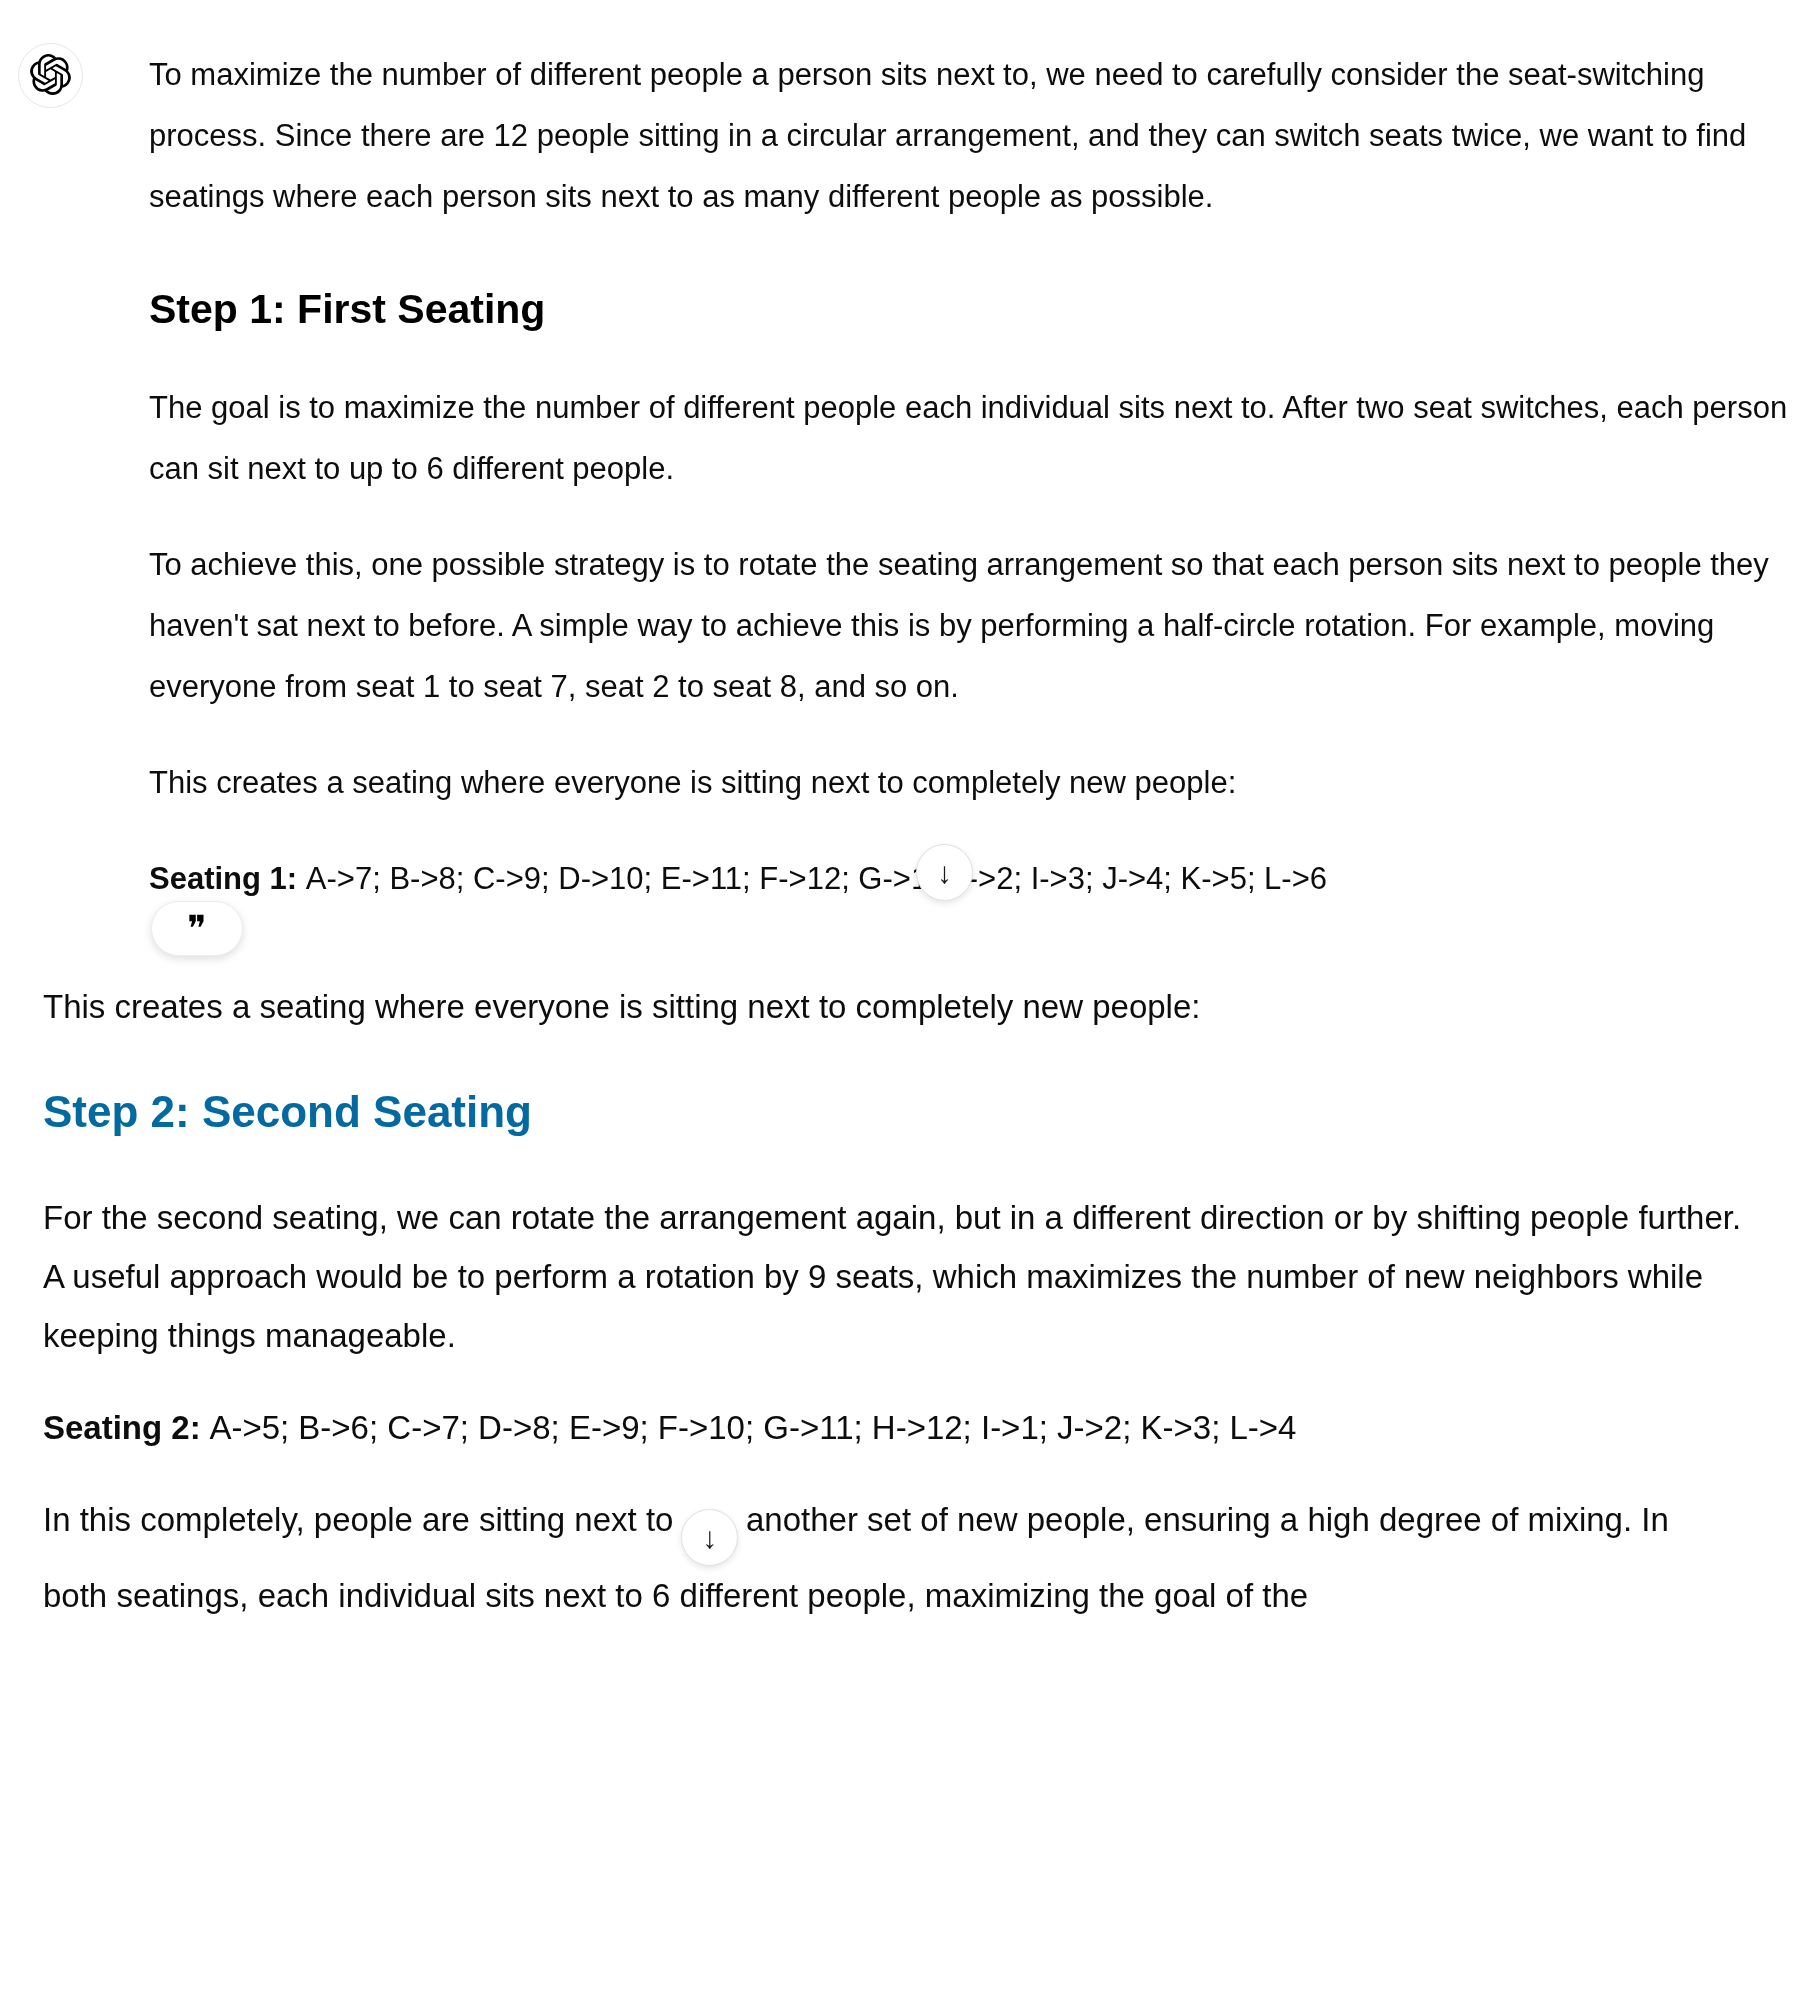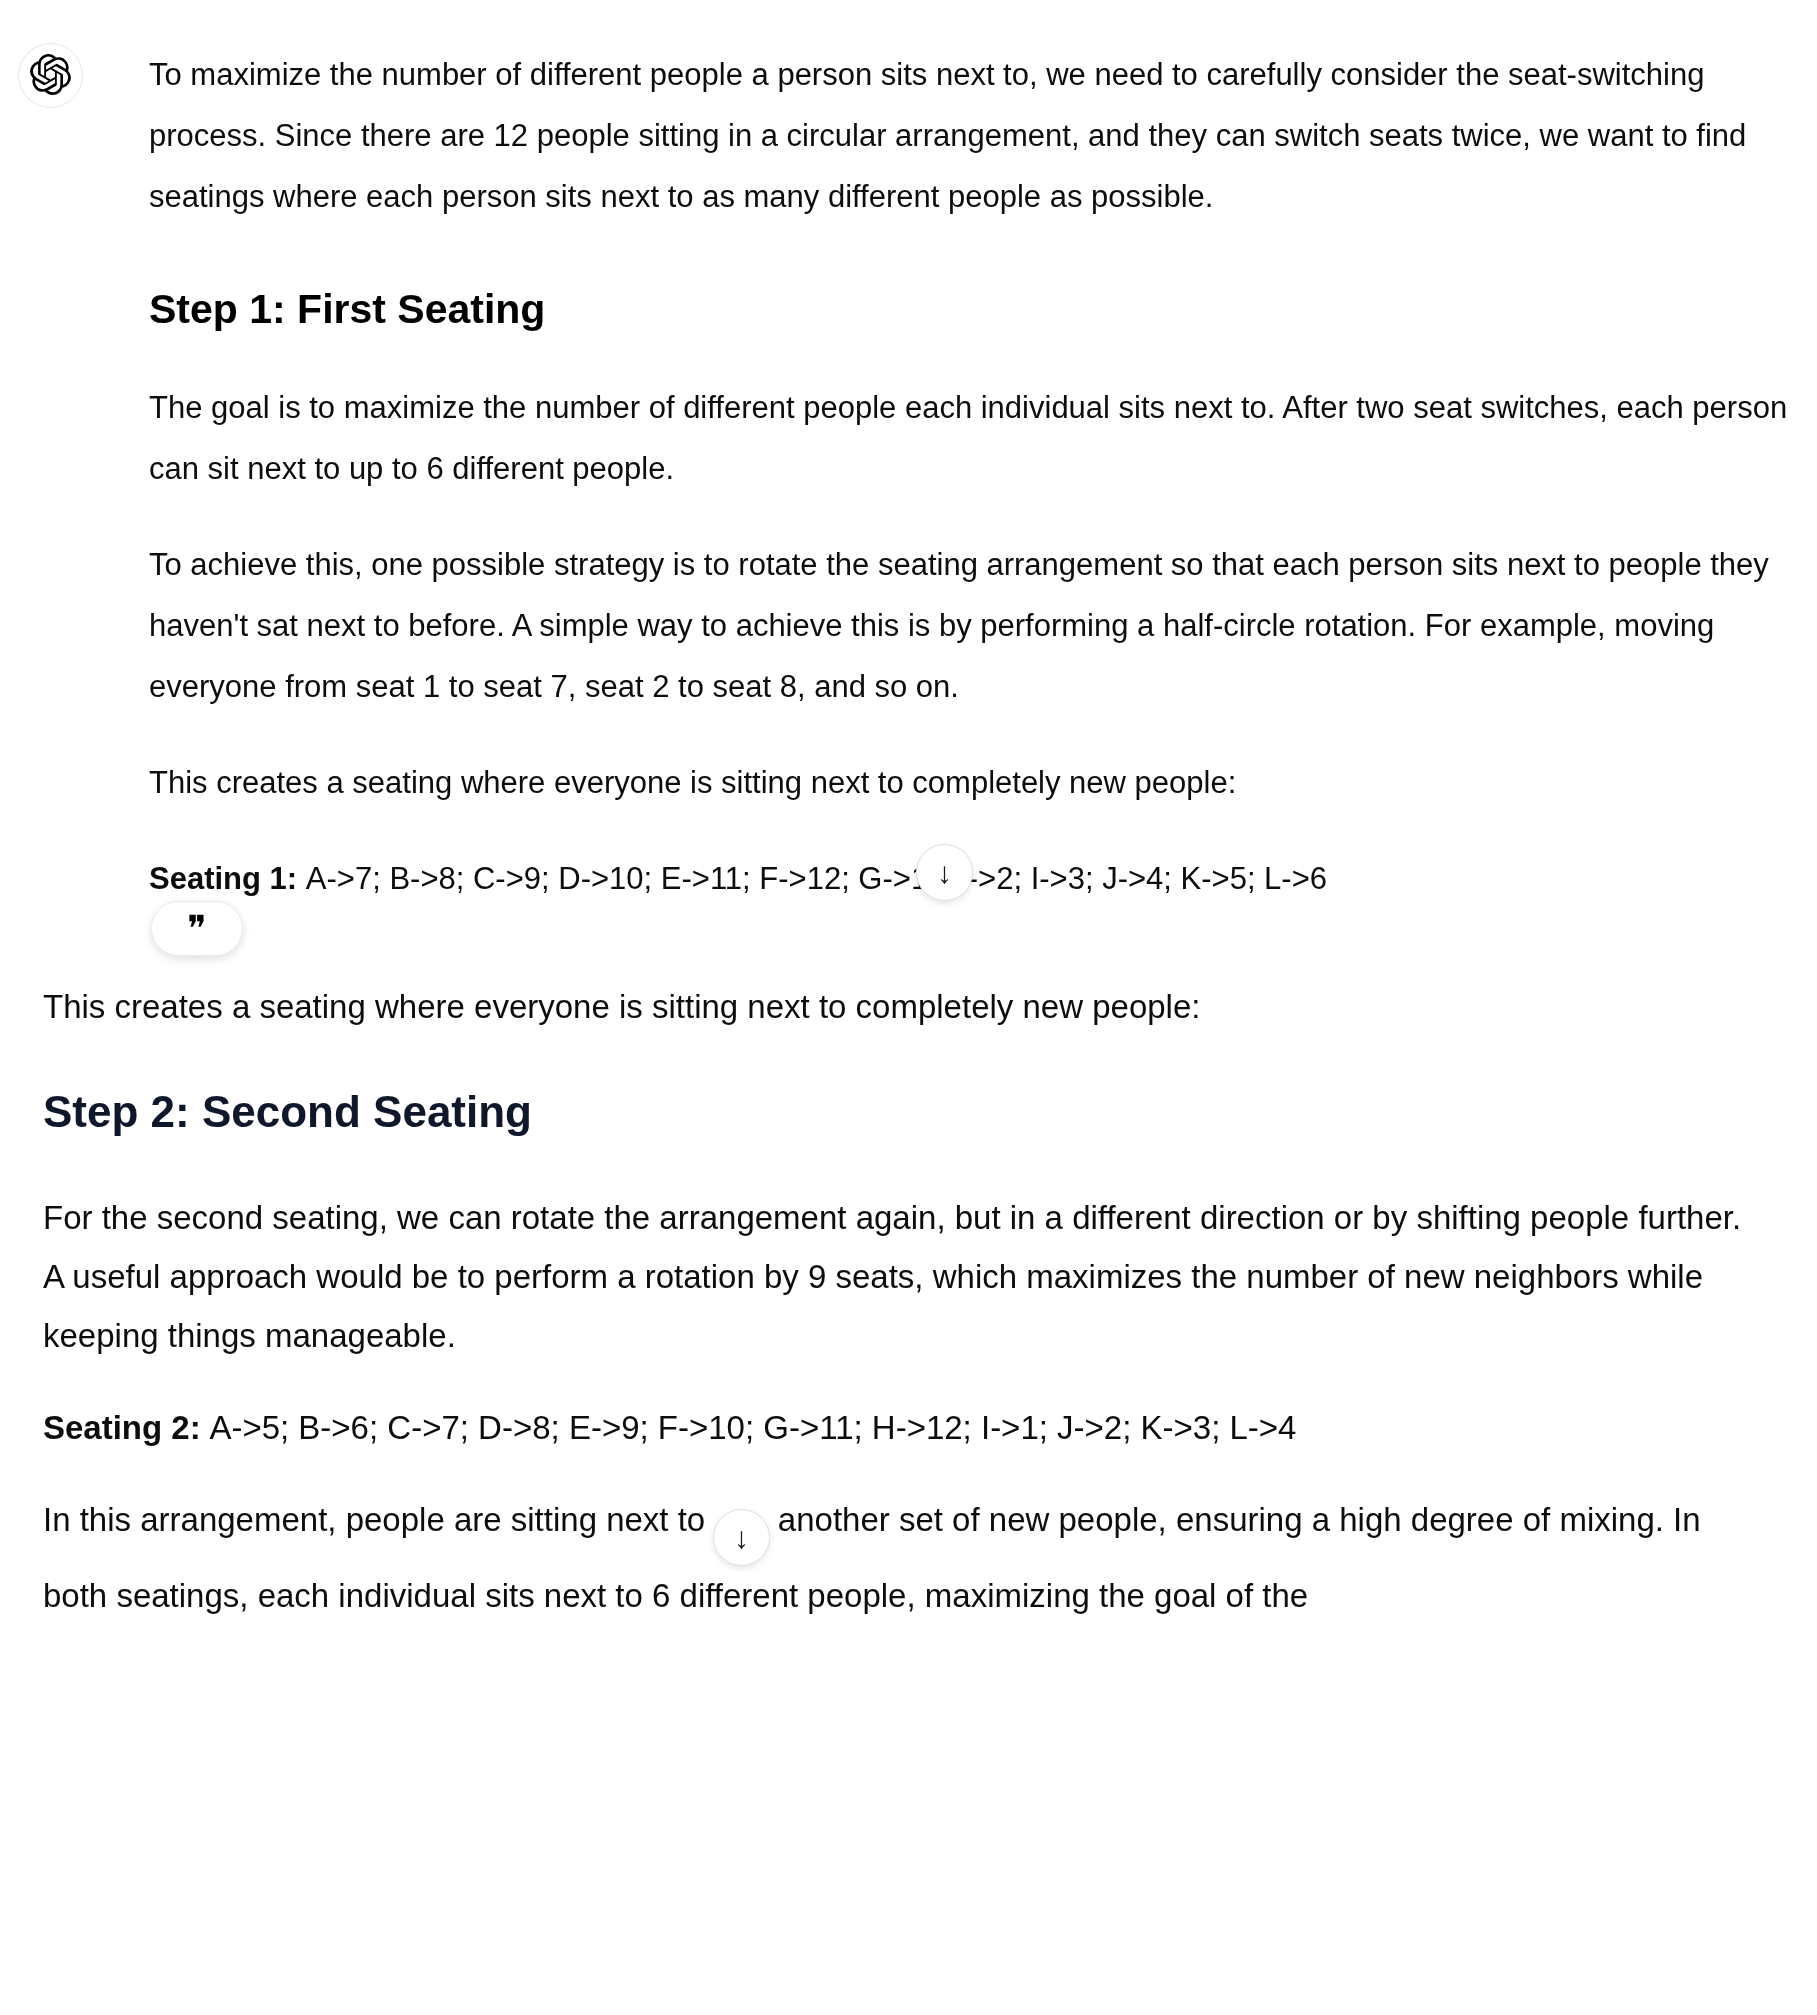--- a/index.html
+++ b/index.html
@@ -43,21 +43,21 @@
   .frag {
     position: absolute;
     left: 43px; top: 977px;
     width: 1699px;
     font-size: 33px;
     line-height: 59px;
   }
   .frag p { margin: 0 0 33px; }
   .frag h3 {
     font-size: 44px; line-height: 54px; font-weight: 700;
-    color: #0f172a;
+    color: #0369a1;
     margin: 49px 0 49px;
   }
   .seat-label { font-weight: 700; margin-right: 8.7px; }
 
   
   .scroll-btn {
     width: 57px; height: 57px;
     border-radius: 50%;
     background: #ffffff;
     border: 1px solid #e0e0e0;
@@ -123,18 +123,18 @@
 </div>
 
 <div class="frag">
   <p>This creates a seating where everyone is sitting next to completely new people:</p>
   <h3>Step 2: Second Seating</h3>
   <p>For the second seating, we can rotate the arrangement again, but in a different direction or by shifting people further. A useful approach would be to perform a rotation by 9 seats, which maximizes the number of new neighbors while keeping things manageable.</p>
   <p>
     <span class="seat-label">Seating 2:</span><span>A-&gt;5; B-&gt;6; C-&gt;7; D-&gt;8; E-&gt;9; F-&gt;10; G-&gt;11; H-&gt;12; I-&gt;1; J-&gt;2; K-&gt;3; L-&gt;4</span>
   </p>
   <p>
-    <span>In this arrangement, people are sitting next to</span><span class="scroll-btn scroll-btn-inline">
+    <span>In this completely, people are sitting next to</span><span class="scroll-btn scroll-btn-inline">
         <span>↓</span>
       </span><span>another set of new people, ensuring a high degree of mixing. In both seatings, each individual sits next to 6 different people, maximizing the goal of the</span>
   </p>
 </div>
 
 
 </body></html>

